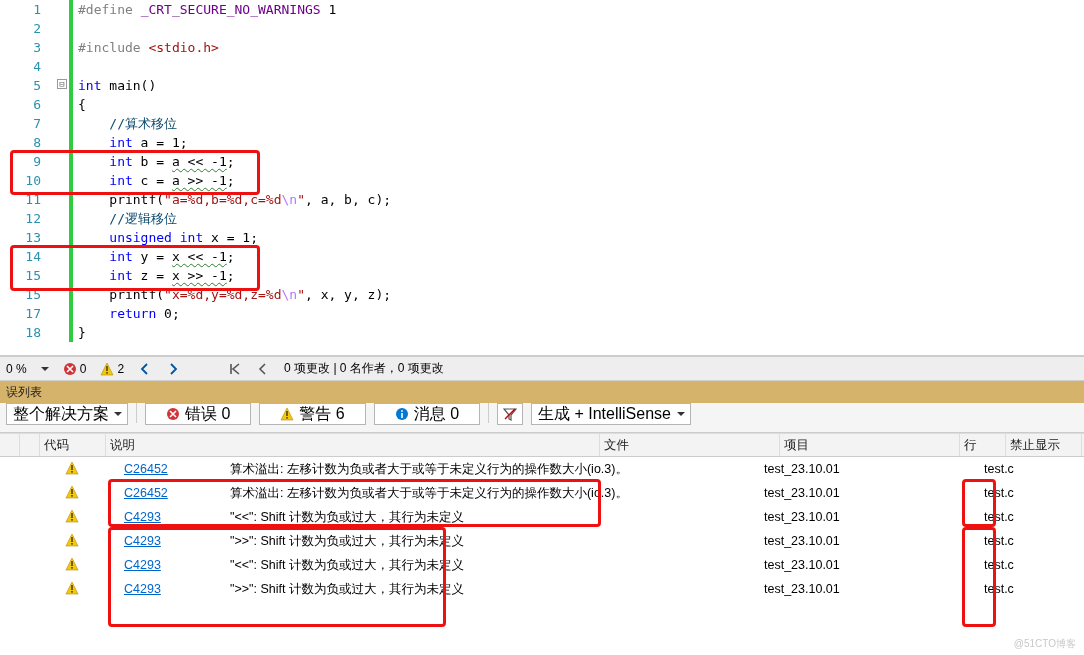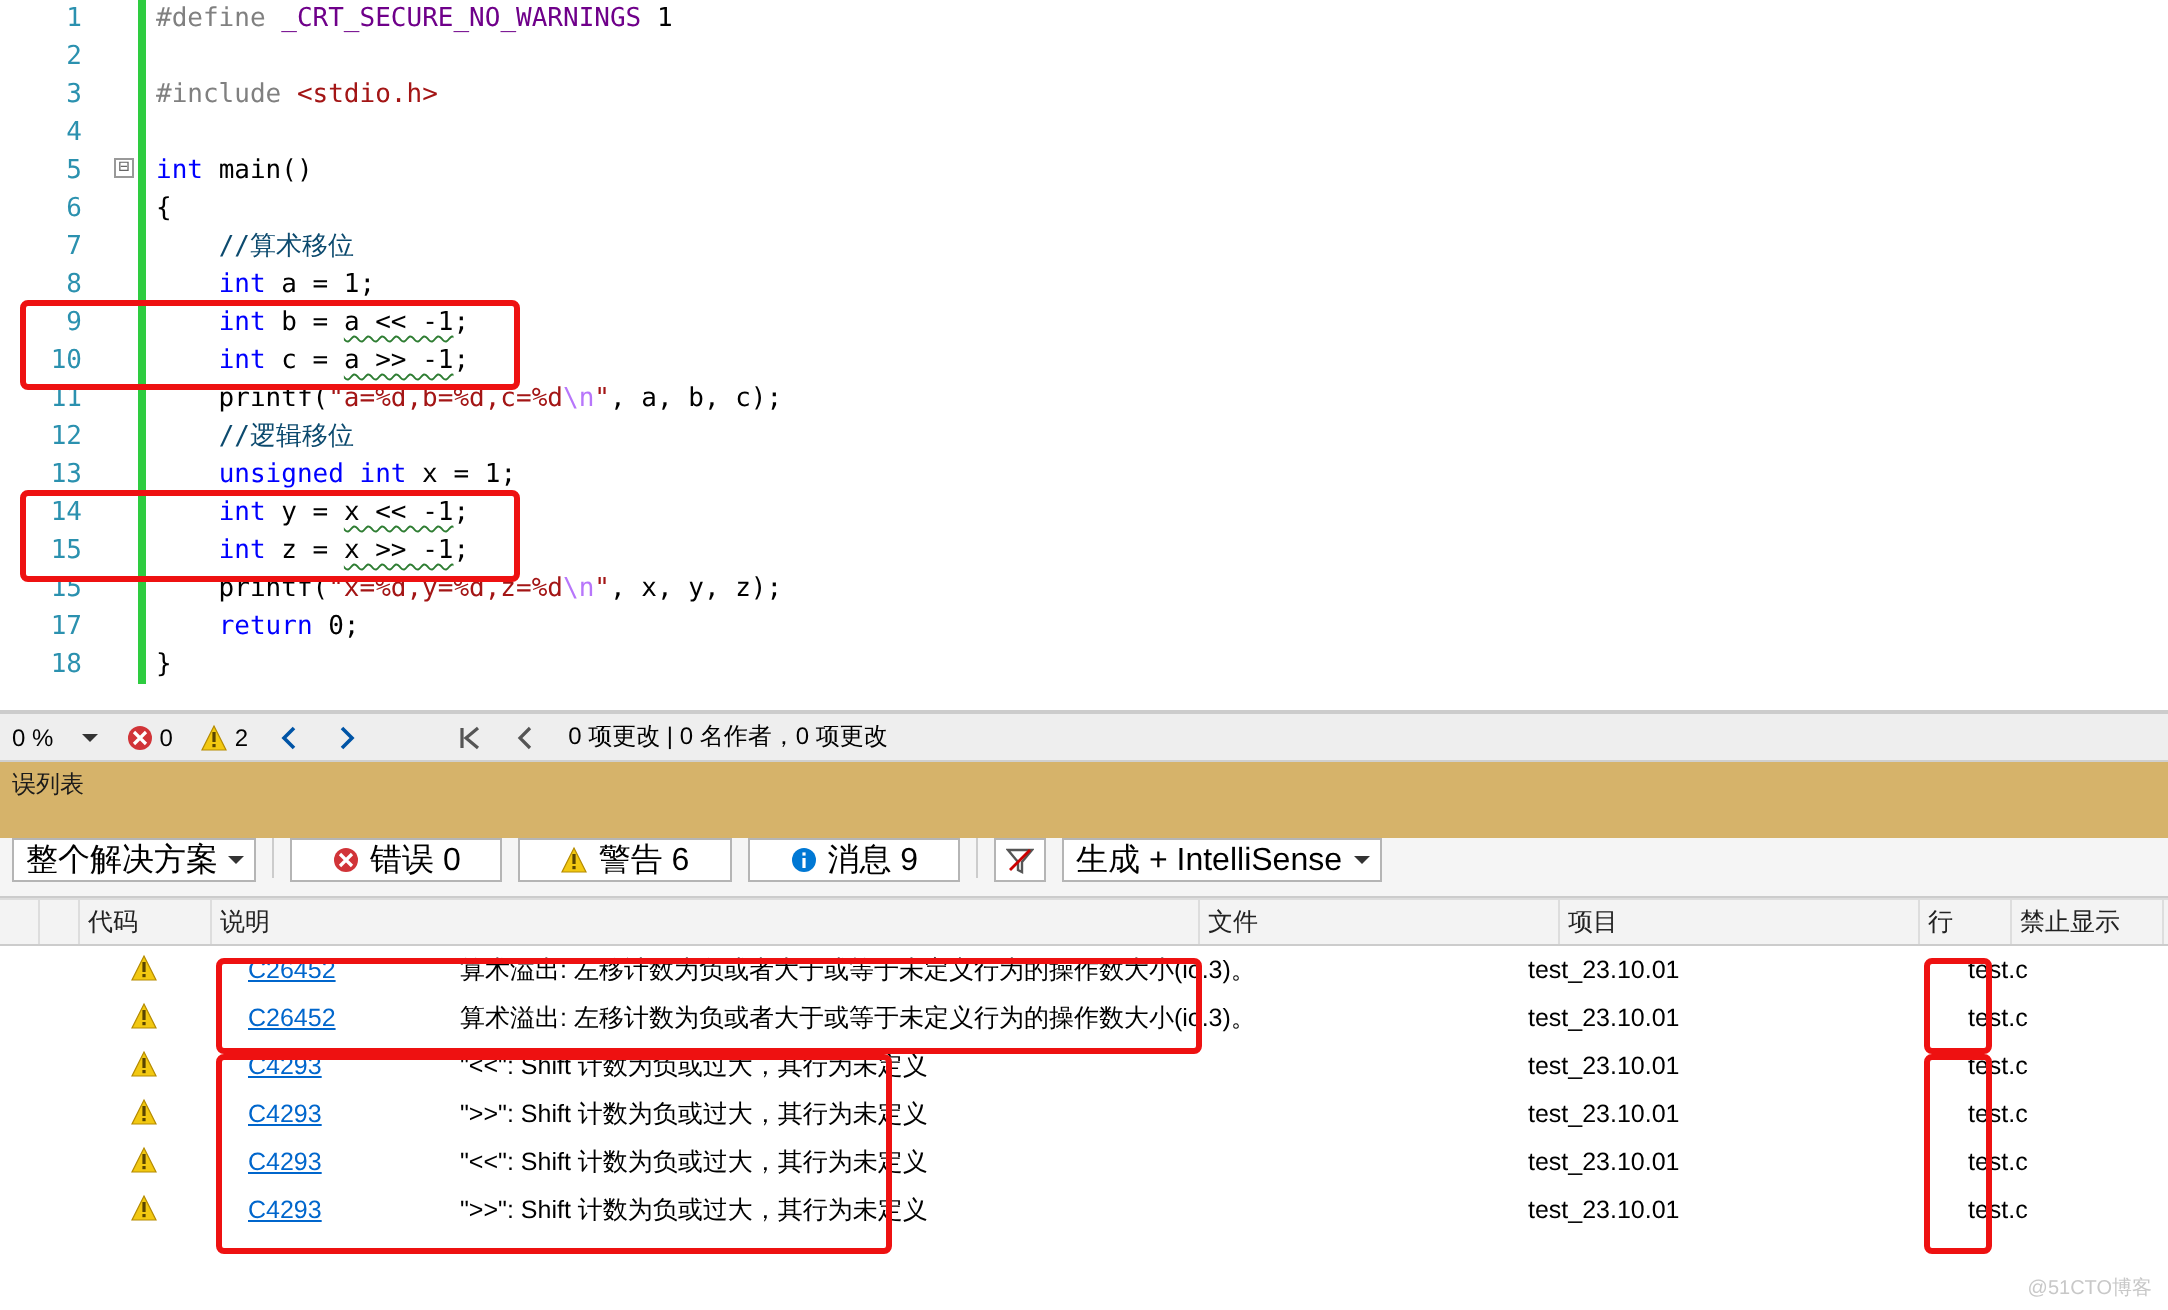--- a/index.html
+++ b/index.html
@@ -94,21 +94,21 @@
     background: #eee;
     gap: 14px;
     padding-left: 6px;
   }
   .strip .grp { display: flex; align-items: center; gap: 3px; }
   .strip .zoom { }
   .ico { display: inline-flex; align-items: center; justify-content: center; }
 
   
   .panel-title {
-    height: 38px;
+    height: 22px;
     line-height: 22px;
     padding-left: 6px;
     background: #d6b36a;
     color: #1b1b1b;
     font-family: "Microsoft YaHei", sans-serif;
     font-size: 12px;
   }
   .filterbar {
     height: 30px;
     display: flex;
@@ -299,21 +299,21 @@
     <span>警告 6</span>
   </div>
   <div class="pill">
     <span class="ico">
       <svg width="14" height="14">
             <circle cx="7" cy="7" r="6" fill="#0078d4"></circle>
             <rect x="6.2" y="6" width="1.6" height="5" fill="#fff"></rect>
             <rect x="6.2" y="3.2" width="1.6" height="1.6" fill="#fff"></rect>
           </svg>
     </span>
-    <span>消息 9</span>
+    <span>消息 0</span>
   </div>
   <div class="vsep"></div>
   <div class="funnel">
     <svg width="14" height="14">
           <polygon points="1,2 13,2 8,8 8,13 6,12 6,8" fill="none" stroke="#555" stroke-width="1.2"></polygon>
           <line x1="2" y1="12" x2="12" y2="2" stroke="#c00" stroke-width="1.4"></line>
         </svg>
   </div>
   <div class="dd" style="min-width:160px">
     <span>生成 + IntelliSense</span>

